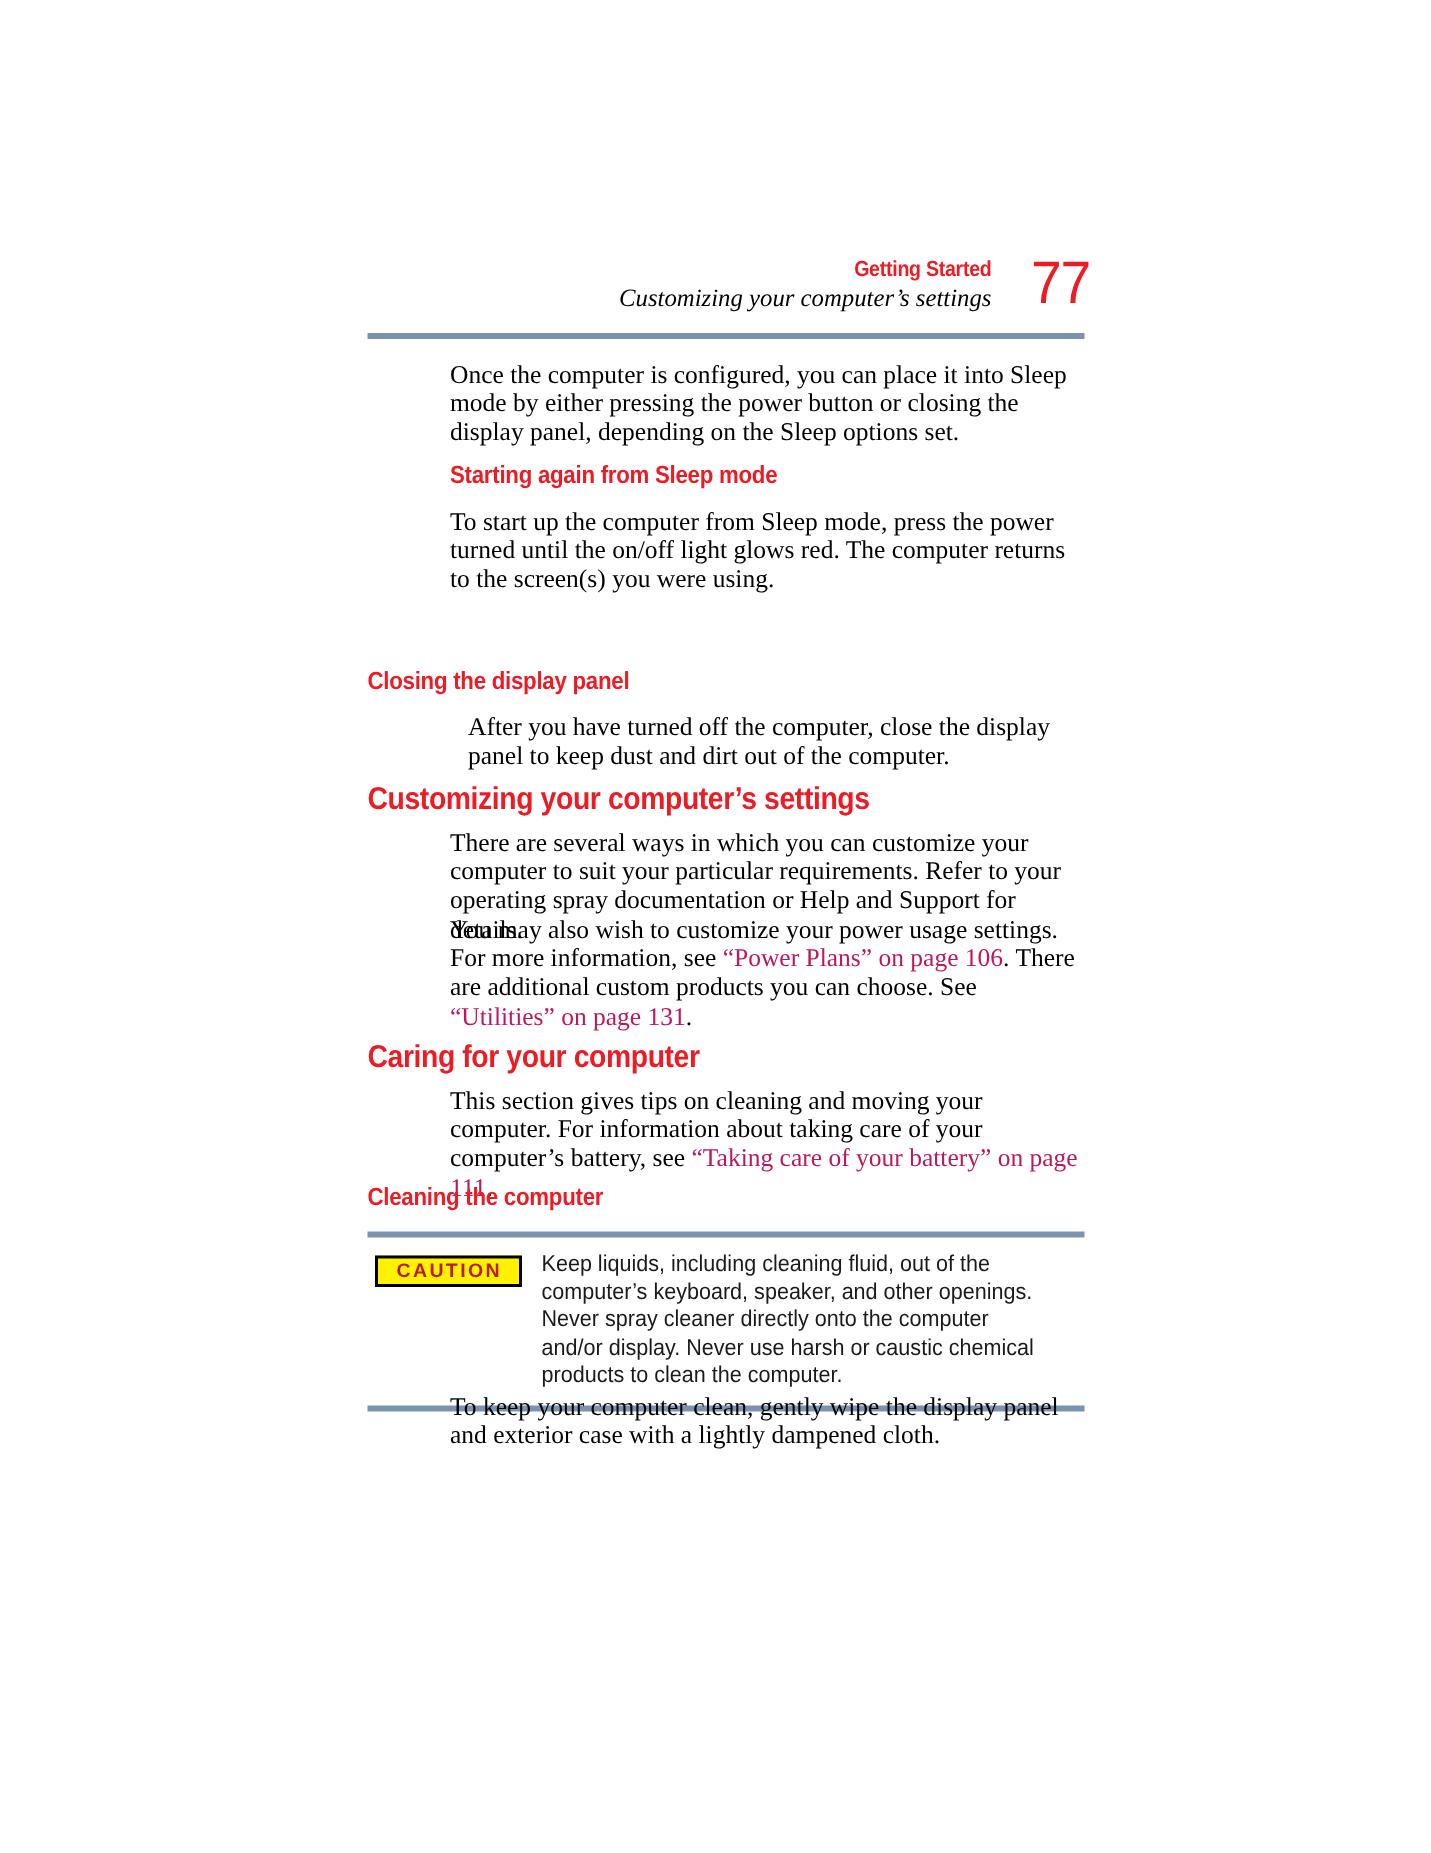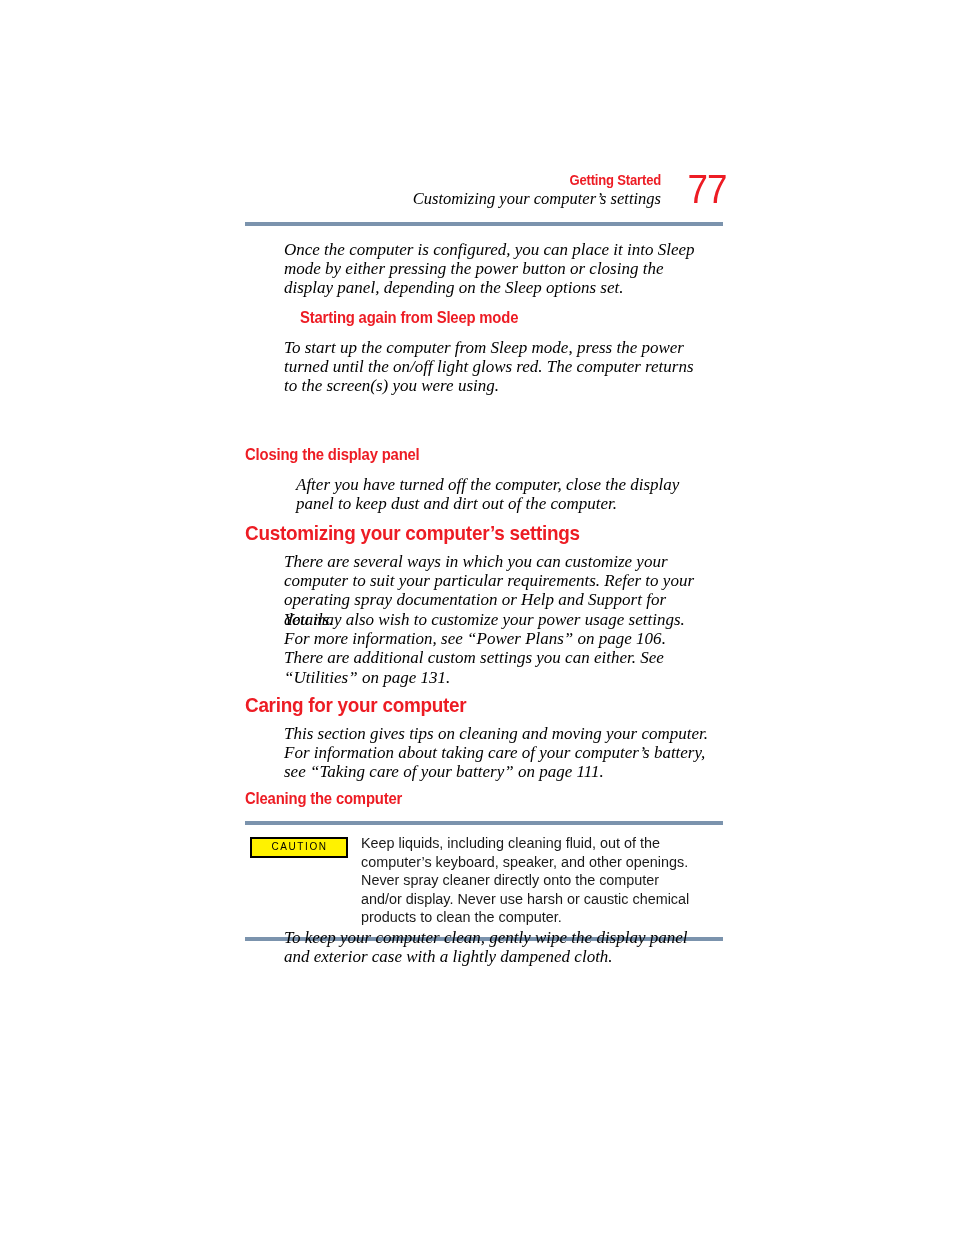--- a/index.html
+++ b/index.html
@@ -105,31 +105,30 @@
     font-weight: bold;
     font-size: 16.5px;
     color: #ED1C24;
     letter-spacing: -0.2px;
     transform: scaleX(0.9);
     transform-origin: left center;
     white-space: nowrap;
   }
   .para {
     position: absolute;
-    left: 284px;
+    left: 300px;
     width: 425px;
     font-family: "Liberation Serif", "DejaVu Serif", serif;
     font-size: 17px;
     line-height: 19.2px;
     color: #000000;
     text-align: left;
-    font-style: italic;
   }
   .link {
-    color: #000000;
+    color: #be185d;
   }
 
   
   .note {
     position: absolute;
     left: 245px;
     top: 821px;
     width: 478px;
   }
   .note-rule {
@@ -141,24 +140,24 @@
     display: flex;
     align-items: flex-start;
     padding: 9px 0 10px 0;
   }
   .note-badge {
     flex: 0 0 auto;
     margin-left: 5px;
     margin-top: 3px;
     background: #FFF200;
     border: 2px solid #000000;
-    color: #000000;
-    font-family: "Liberation Sans Narrow", "Liberation Sans", sans-serif;
-    font-weight: normal;
-    font-size: 10px;
+    color: #b91c1c;
+    font-family: "Liberation Sans Narrow", "Liberation Sans", sans-serif;
+    font-weight: bold;
+    font-size: 13px;
     letter-spacing: 1.6px;
     padding: 1px 6px 2px 7px;
     line-height: 14px;
     text-align: center;
     box-sizing: border-box;
     width: 98px;
   }
   .note-text {
     flex: 1 1 auto;
     margin-left: 13px;
@@ -194,21 +193,21 @@
 
   <div class="h3" style="left:300px; top:308px;">Starting again from Sleep mode</div>
   <div class="para" style="top:338px;">To start up the computer from Sleep mode, press the power turned until the on/off light glows red. The computer returns to the screen(s) you were using.</div>
 
   <div class="h2" style="left:245px; top:445px;">Closing the display panel</div>
   <div class="para" style="top:475px;margin-left:12px;">After you have turned off the computer, close the display panel to keep dust and dirt out of the computer.</div>
 
   <div class="h1" style="left:245px; top:521px;">Customizing your computer’s settings</div>
   <div class="para" style="top:552px;">There are several ways in which you can customize your computer to suit your particular requirements. Refer to your operating spray documentation or Help and Support for details.</div>
 
-  <div class="para" style="top:610px;"><span>You may also wish to customize your power usage settings. For more information, see </span><span class="link">“Power Plans” on page 106</span><span>. There are additional custom settings you can either. See </span><span class="link">“Utilities” on page 131</span><span>.</span></div>
+  <div class="para" style="top:610px;"><span>You may also wish to customize your power usage settings. For more information, see </span><span class="link">“Power Plans” on page 106</span><span>. There are additional custom products you can choose. See </span><span class="link">“Utilities” on page 131</span><span>.</span></div>
 
   <div class="h1" style="left:245px; top:693px;">Caring for your computer</div>
   <div class="para" style="top:724px;"><span>This section gives tips on cleaning and moving your computer. For information about taking care of your computer’s battery, see </span><span class="link">“Taking care of your battery” on page 111</span><span>.</span></div>
 
   <div class="h2" style="left:245px; top:789px;">Cleaning the computer</div>
 
   <div class="note">
     <div class="note-rule"></div>
     <div class="note-body">
       <div class="note-badge">CAUTION</div>

